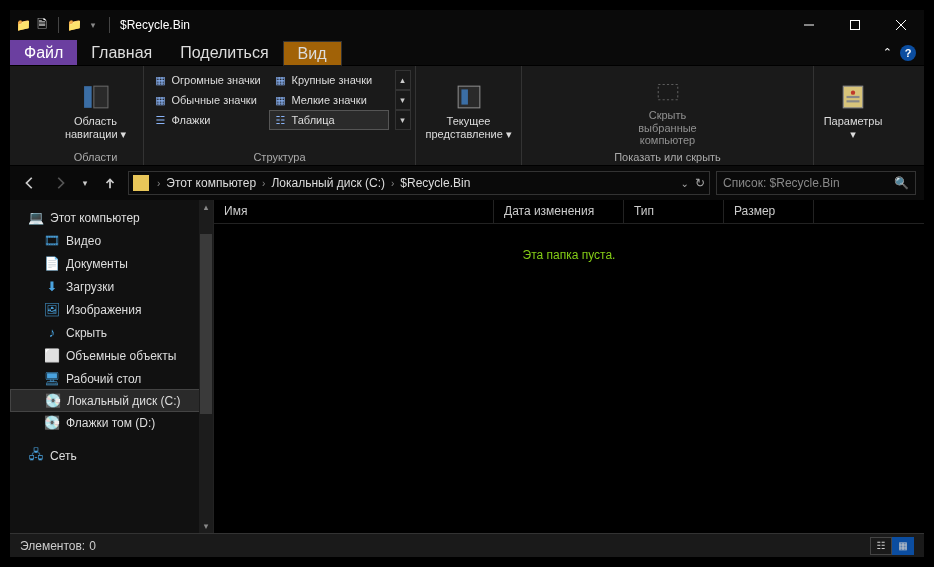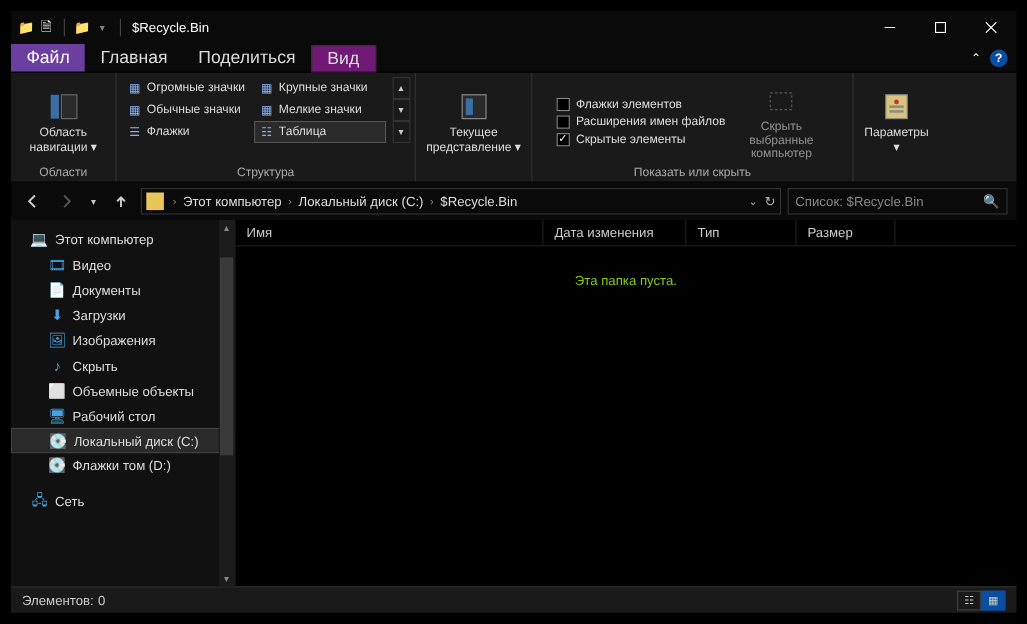--- a/index.html
+++ b/index.html
@@ -13,21 +13,21 @@
 .tb-icon { width: 16px; height: 16px; display: flex; align-items: center; justify-content: center; font-size: 12px; }
 .tb-sep { width: 1px; height: 16px; background: #444; margin: 0 6px; }
 .tb-title { margin-left: 4px; }
 .wc { margin-left: auto; display: flex; }
 .wc-btn { width: 46px; height: 30px; display: flex; align-items: center; justify-content: center; color: #fff; font-size: 11px; }
 
 
 .tabstrip { height: 26px; background: #0a0a0a; display: flex; align-items: stretch; border-bottom: 1px solid #000; position: relative; }
 .tab { padding: 0 14px; display: flex; align-items: center; color: #ddd; font-size: 16px; cursor: default; }
 .tab.file { background: #6b3fa0; color: #fff; }
-.tab.active { background: #701a75; border: 1px solid #333; border-bottom: 1px solid #1a1a1a; position: relative; top: 1px; }
+.tab.active { background: #a16207; border: 1px solid #333; border-bottom: 1px solid #1a1a1a; position: relative; top: 1px; }
 .tabright { margin-left: auto; display: flex; align-items: center; padding-right: 8px; gap: 8px; color: #fff; font-size: 13px; }
 .help-circle { width: 16px; height: 16px; border-radius: 50%; background: #0b4da0; color: #fff; display:flex; align-items:center; justify-content:center; font-size:11px; font-weight:bold;}
 
 
 .ribbon { height: 100px; background: #1a1a1a; display: flex; border-bottom: 1px solid #000; }
 .rgroup { border-right: 1px solid #333; display: flex; flex-direction: column; align-items: center; justify-content: space-between; padding: 4px 6px 2px; }
 .rgroup-label { color: #aaa; font-size: 11px; }
 .rgroup-body { flex: 1; display: flex; align-items: center; gap: 4px; }
 .bigbtn { display: flex; flex-direction: column; align-items: center; gap: 3px; color: #ddd; font-size: 11px; width: 84px; text-align: center; line-height: 1.15; padding-top: 2px;}
 .bigbtn .bi { width: 30px; height: 30px; display:flex; align-items:center; justify-content:center; font-size: 20px;}
@@ -122,21 +122,21 @@
     <div class="tab">Главная</div>
     <div class="tab">Поделиться</div>
     <div class="tab active">Вид</div>
     <div class="tabright">
       <span style="font-size:11px;">⌃</span>
       <span class="help-circle">?</span>
     </div>
   </div>
 
   <div class="ribbon">
-    <div class="rgroup" style="width:96px;">
+    <div class="rgroup" style="width:96px;margin-left:38px;">
       <div class="rgroup-body">
         <div class="bigbtn">
           <span class="bi">
             <svg viewBox="0 0 24 24">
                   <rect x="1" y="2" width="7" height="20" fill="#3b6ea5"></rect>
                   <rect x="10" y="2" width="13" height="20" fill="#2a2a2a" stroke="#666"></rect>
                 </svg>
           </span>
           <span><span>Область навигации</span> ▾</span>
         </div>
@@ -191,34 +191,20 @@
                 </svg>
           </span>
           <span><span>Текущее представление</span> ▾</span>
         </div>
       </div>
       <div class="rgroup-label" style="visibility:hidden;">.</div>
     </div>
 
     <div class="rgroup" style="width:292px;">
       <div class="rgroup-body" style="gap:8px;">
-        <div class="checks">
-          <label class="check">
-                <span class="cbox"></span>
-                <span>Флажки элементов</span>
-              </label>
-          <label class="check">
-                <span class="cbox"></span>
-                <span>Расширения имен файлов</span>
-              </label>
-          <label class="check">
-                <span class="cbox on"></span>
-                <span>Скрытые элементы</span>
-              </label>
-        </div>
         <div class="bigbtn" style="width:86px; opacity:0.6;">
           <span class="bi">
             <svg viewBox="0 0 24 24">
                   <rect x="3" y="6" width="18" height="14" fill="none" stroke="#888" stroke-dasharray="2 2"></rect>
                 </svg>
           </span>
           <span>Скрыть выбранные компьютер</span>
         </div>
       </div>
       <div class="rgroup-label">Показать или скрыть</div>

